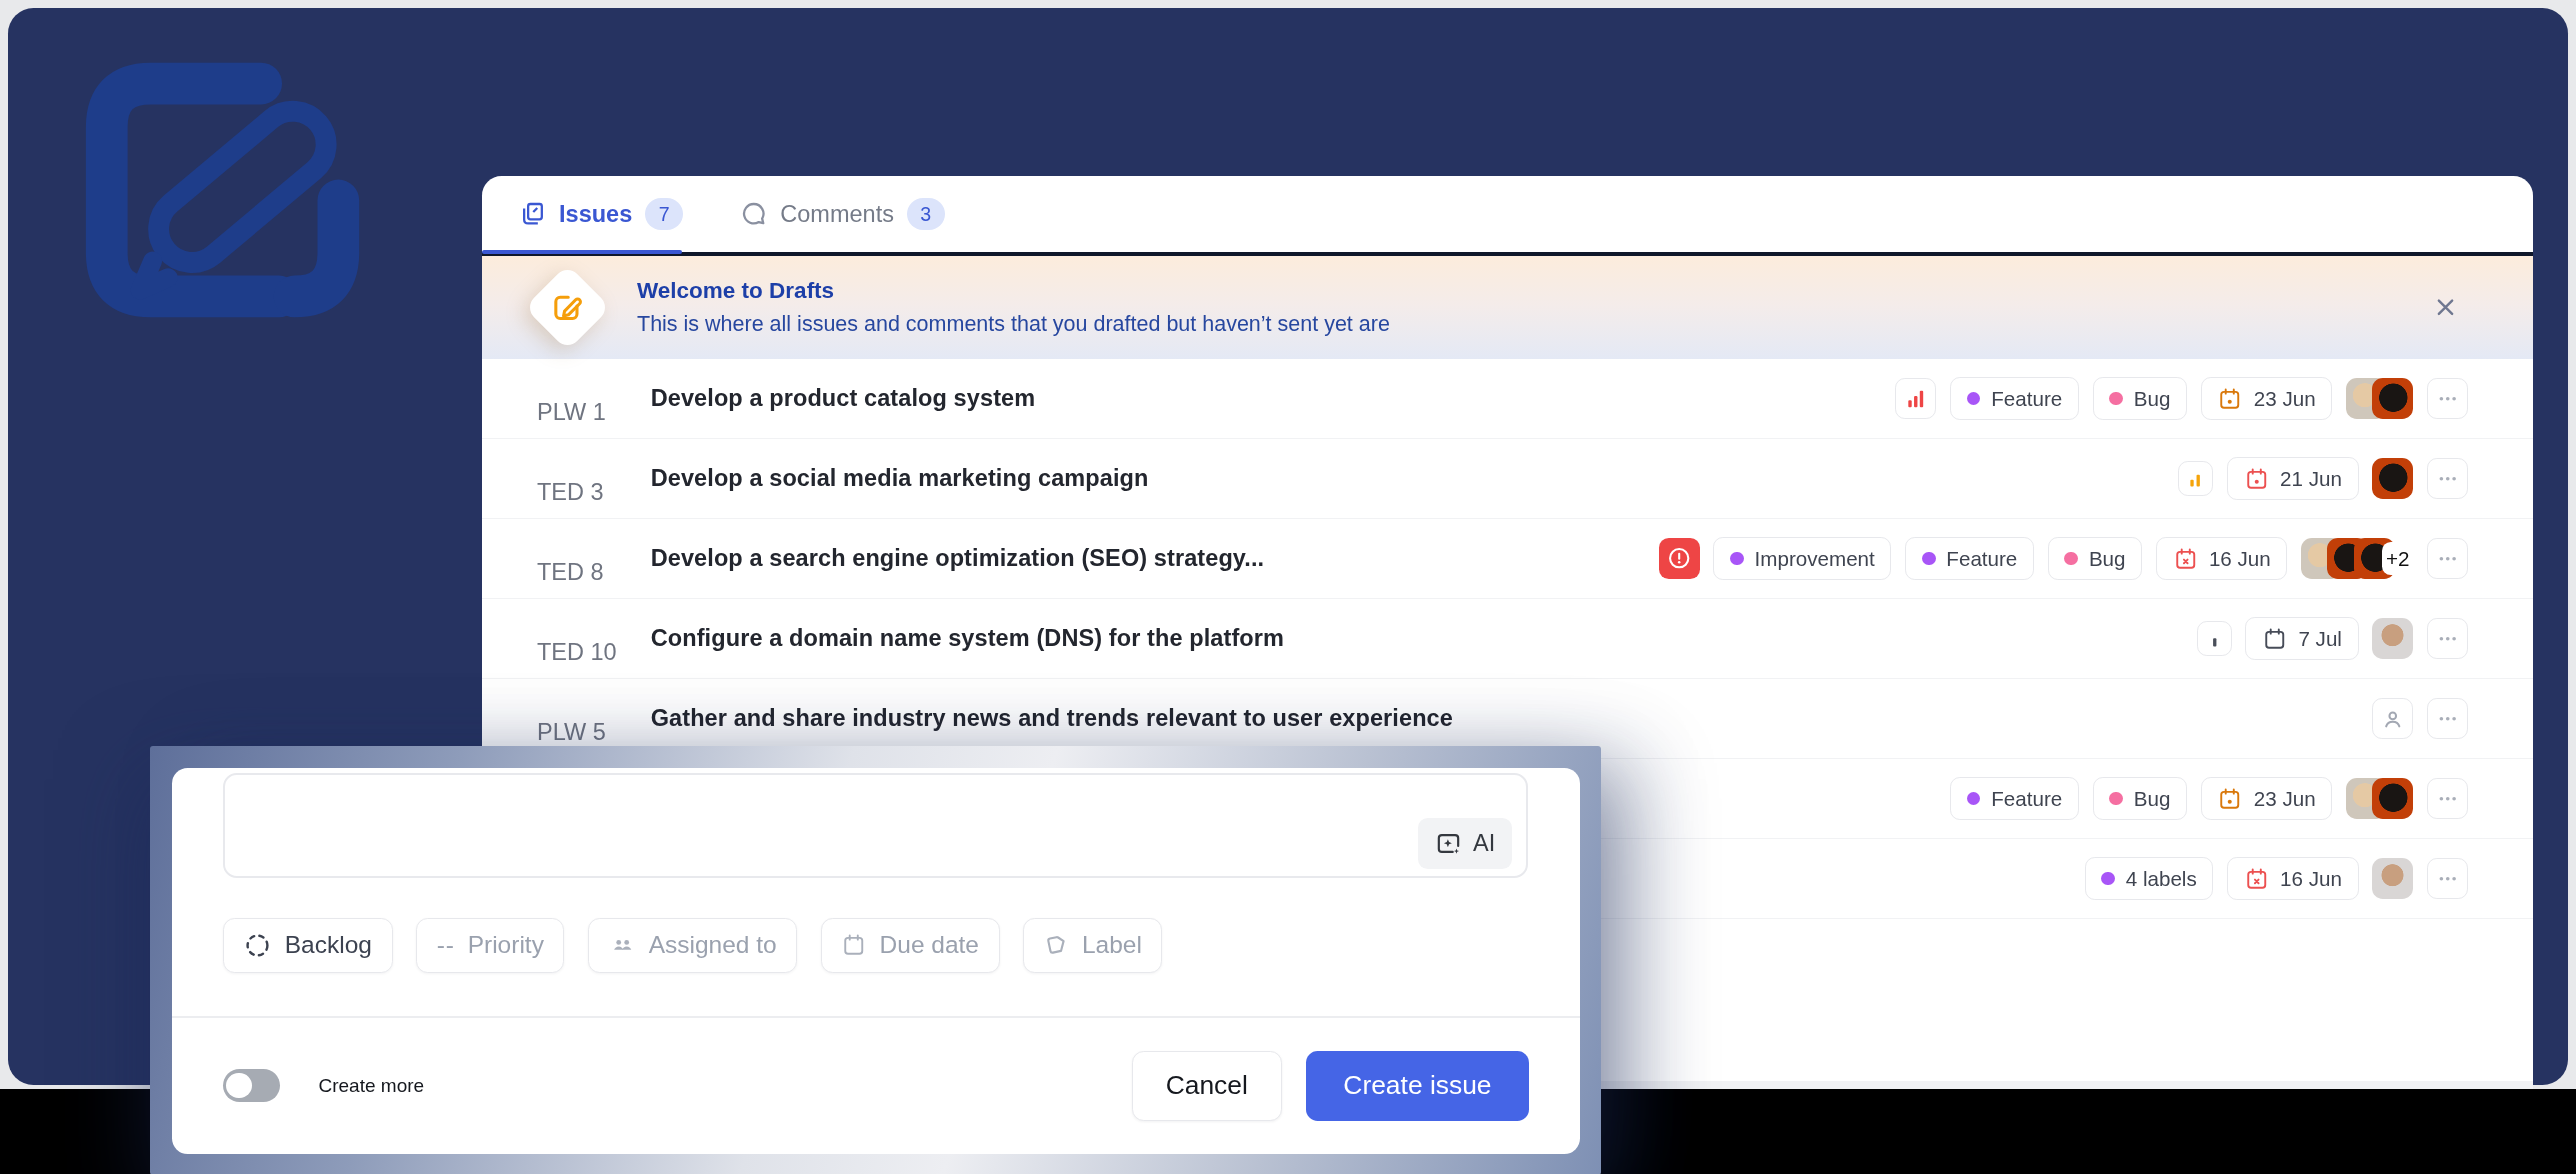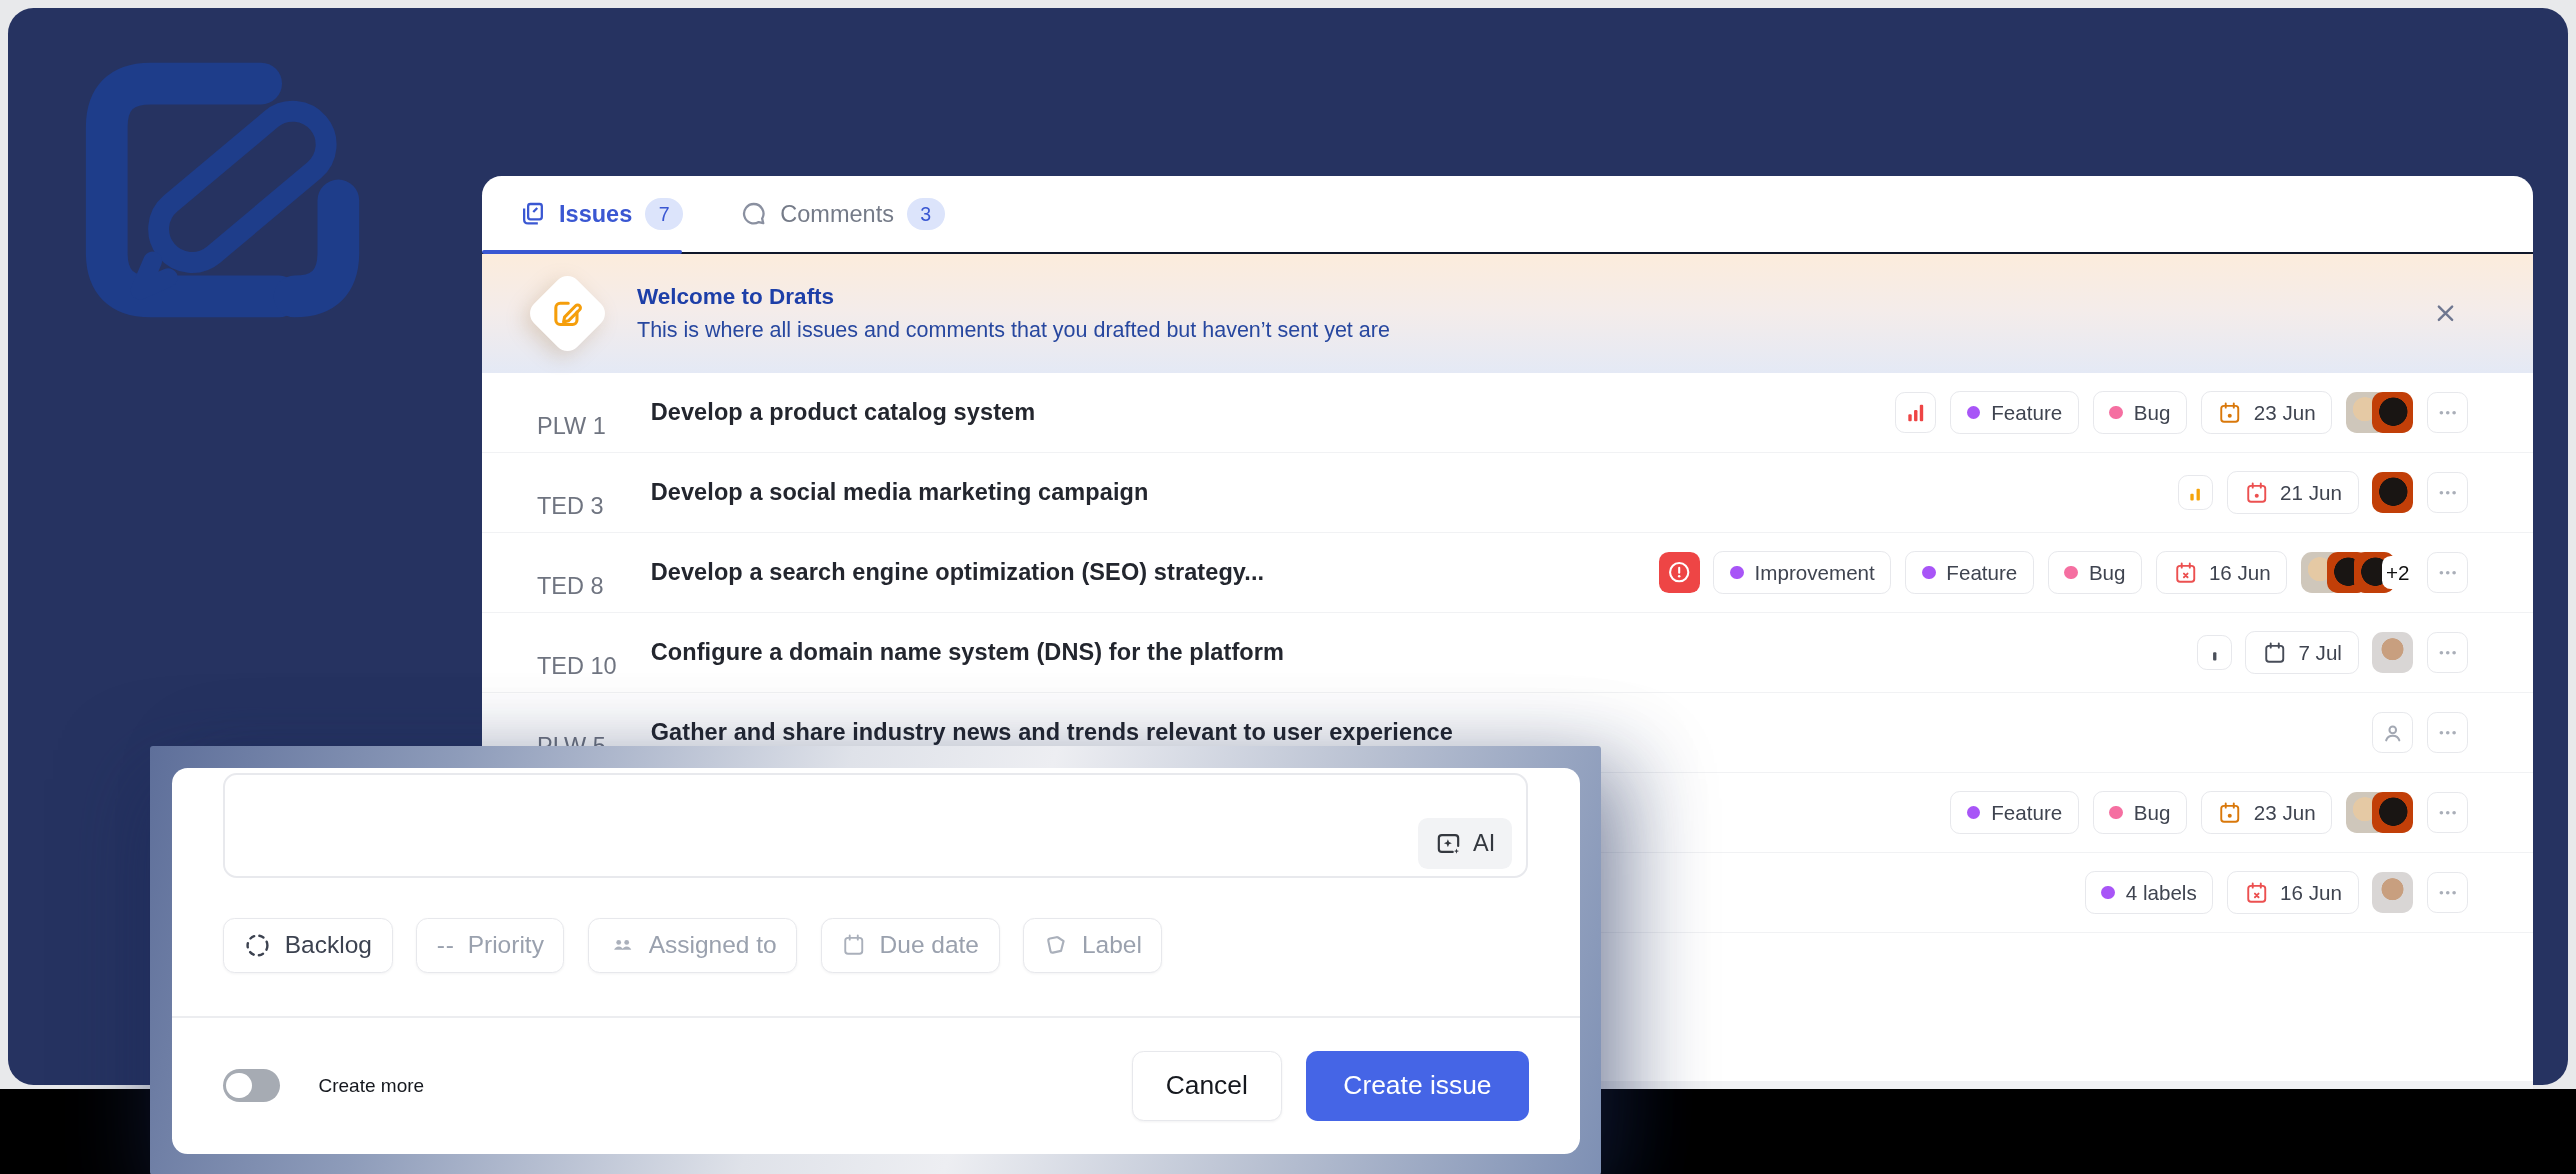--- a/index.html
+++ b/index.html
@@ -7,28 +7,28 @@
     font-family:"Liberation Sans","DejaVu Sans",sans-serif;background:#e8e9eb;}
   
   .black-band{position:absolute;left:0;top:1089px;width:2576px;height:86px;background:#000;}
   .navy{position:absolute;left:7.8px;top:7.8px;width:2560px;height:1077px;background:#263361;border-radius:25.5px;}
   .big-edit{position:absolute;left:57px;top:35px;}
   
   .panel{position:absolute;left:482px;top:176px;width:2051px;height:913px;background:#fff;
     border-radius:19.6px 19.6px 0 0;overflow:hidden;}
   .panel::after{content:'';position:absolute;left:0;bottom:0;width:100%;height:7.8px;background:#f1f2f4;}
   
-  .tabs{position:relative;height:76px;border-bottom:2px solid #0f172a;display:flex;align-items:center;
+  .tabs{position:relative;height:76px;border-bottom:4px solid #0f172a;display:flex;align-items:center;
     padding:0 37px;gap:57px;}
   .tab{display:flex;align-items:center;gap:12.7px;font-size:23.5px;color:#757b88;cursor:pointer;}
   .tab.active{color:#3a57d2;font-weight:700;}
   .count-pill{background:#dce4fb;color:#3a57d2;border-radius:17.6px;padding:4.9px 13.7px;font-size:19.6px;font-weight:400;}
   .tab-underline{position:absolute;left:0;bottom:-2px;width:200px;height:3.9px;background:#3a57d2;border-radius:2px;}
   
-  .banner{position:relative;height:95px;display:flex;align-items:center;padding:12px 55px;gap:39px;
+  .banner{position:relative;height:95px;display:flex;align-items:center;padding:4px 55px;gap:39px;
     background:linear-gradient(180deg,#fcecdc 0%,#f4ecea 48%,#e4e9f5 100%);}
   .diamond{width:61px;height:61px;background:#fff;border-radius:13.7px;transform:rotate(45deg);
     box-shadow:0 7.8px 19.6px rgba(170,130,80,.28);display:flex;align-items:center;justify-content:center;flex:none;}
   .diamond svg{transform:rotate(-45deg);}
   .banner-title{font-size:22.5px;font-weight:700;color:#1d3fa8;margin-bottom:8.8px;}
   .banner-sub{font-size:21.5px;color:#27479f;}
   .banner-close{position:absolute;right:65px;top:50%;transform:translateY(-50%);background:none;border:none;
     cursor:pointer;padding:7.8px;line-height:0;}
   
   .row{height:79px;display:flex;align-items:center;padding:0 65px 0 55px;border-bottom:1px solid #f1f2f4;background:#fff;}

